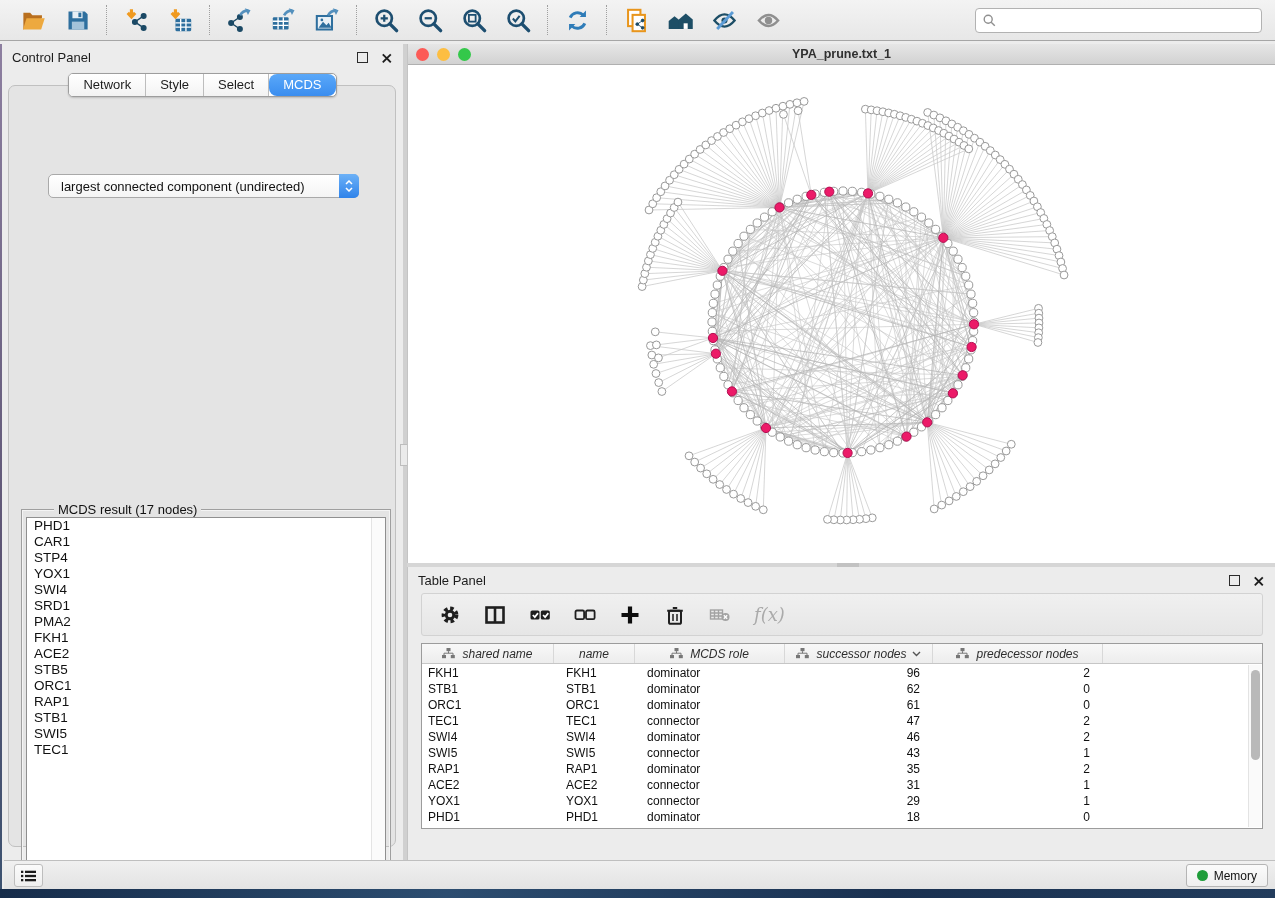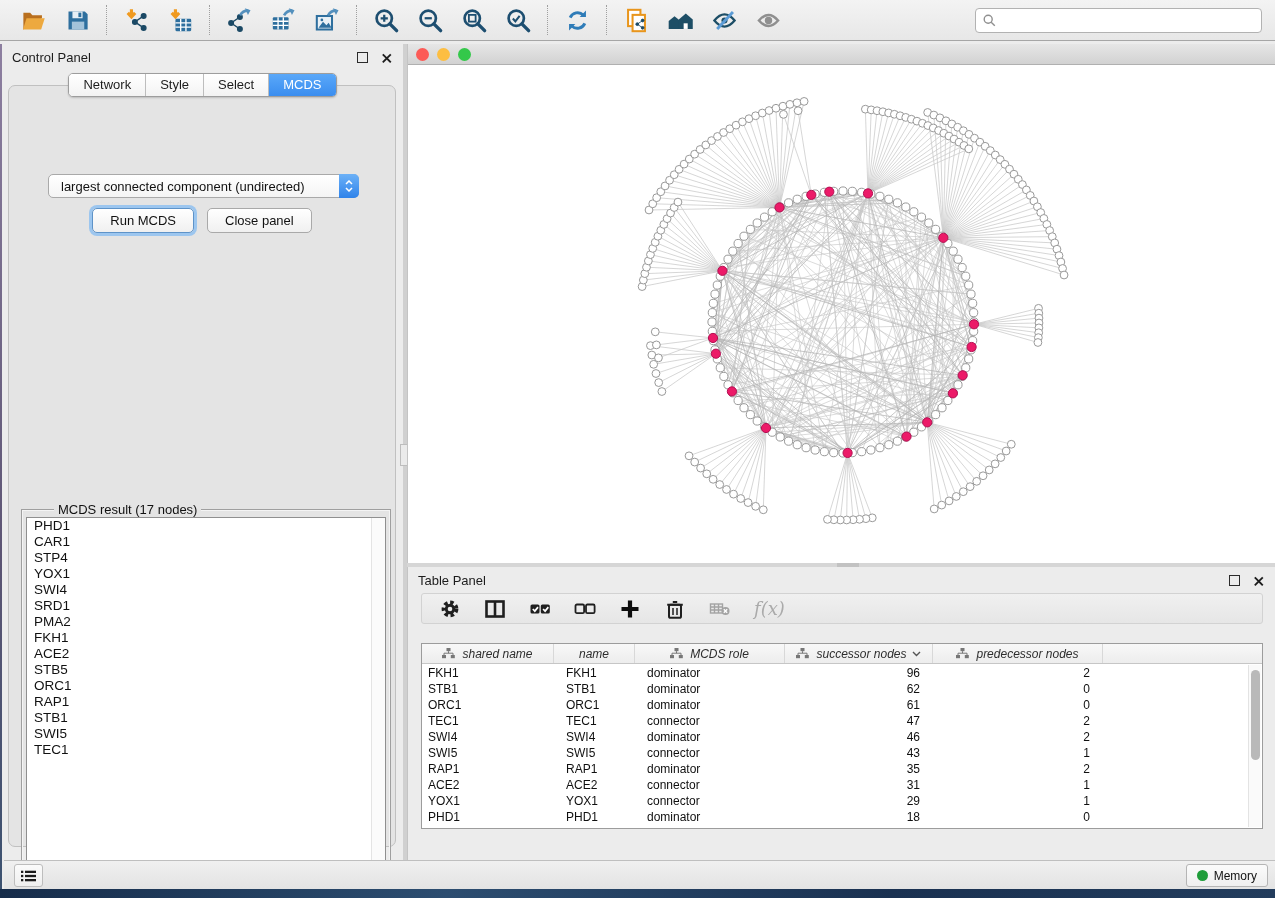--- a/index.html
+++ b/index.html
@@ -34,21 +34,21 @@
   .win-close{font-size:15px;font-weight:bold;color:#1c1c1c;line-height:11px;}
   .iconbtn{background:none;border:none;padding:0;display:flex;align-items:center;}
 
   .seg-wrap{position:absolute;left:0;width:100%;display:flex;justify-content:center;}
   #cp-tabs{top:29px;z-index:5;}
   .seg{display:inline-flex;border:1px solid #9d9d9d;border-radius:5px;overflow:hidden;background:#fff;
     box-shadow:0 1px 2px rgba(0,0,0,.18);}
   .seg-btn{padding:3px 14px;font-size:13px;background:linear-gradient(#ffffff,#f3f3f3);
     border:none;border-right:1px solid #bdbdbd;color:#1d1d1d;line-height:16px;}
   .seg-btn:last-child{border-right:none;}
-  .seg-btn.active{background:linear-gradient(#5aa8f9,#3a8def);color:#fff;}
+  .seg-btn.active{background:linear-gradient(#5aa8f9,#3a8def);color:#fff;border-radius:8px;}
 
   #cp-body{position:absolute;left:6px;top:41px;width:388px;height:762px;
     background:#e4e4e4;border:1px solid #c0c0c0;border-radius:7px;}
   #opt-label{position:absolute;top:68px;left:0;width:100%;text-align:center;font-size:13px;color:#111;}
   #criterion-dd{position:absolute;top:88px;left:39px;width:311px;height:24px;border:1px solid #a9a9a9;
     border-radius:5px;background:linear-gradient(#ffffff,#f4f4f4);display:flex;align-items:center;
     font-size:13px;color:#111;padding-left:12px;}
   #dd-stepper{position:absolute;right:-1px;top:-1px;width:20px;height:24px;border-radius:0 5px 5px 0;
     background:linear-gradient(#6cb1f7,#2f83ea);display:flex;flex-direction:column;align-items:center;justify-content:center;gap:2px;}
   #btn-row{position:absolute;top:122px;left:0;width:100%;display:flex;justify-content:center;gap:13px;}
@@ -77,21 +77,21 @@
   #nw-titlebar{height:21px;background:linear-gradient(#e6e6e6,#d2d2d2);border-bottom:1px solid #b0b0b0;
     display:flex;align-items:center;position:relative;}
   .traffic{width:13px;height:13px;border-radius:50%;margin-left:8px;border:none;padding:0;}
   #nw-title{position:absolute;left:0;width:100%;text-align:center;font-size:12.5px;font-weight:bold;color:#303030;}
   #nw-canvas{position:relative;width:100%;height:497px;background:#fff;}
   #nw-canvas svg{position:absolute;left:0;top:0;}
 
   
   #table-panel{position:absolute;left:407px;top:567px;width:868px;height:293px;background:#ececec;
     border-left:1px solid #c4c4c4;}
-  #tp-toolbar{position:absolute;left:13px;right:12px;top:26px;height:31px;
+  #tp-toolbar{position:absolute;left:13px;right:12px;top:26px;height:43px;
     background:linear-gradient(#f0f0f0,#e6e6e6);border:1px solid #d2d2d2;border-radius:3px;
     display:flex;align-items:center;gap:23px;padding-left:17px;}
   .tp-btn{background:none;border:none;padding:0;display:flex;align-items:center;height:26px;}
   .tp-btn svg{width:22px;height:22px;}
   .fx-label{font-family:"DejaVu Serif",serif;font-style:italic;font-size:18px;color:#aaaaaa;}
 
   #node-table{position:absolute;left:13px;right:12px;top:76px;height:186px;background:#fff;border:1px solid #9c9c9c;}
   #nt-header{display:flex;height:20px;background:linear-gradient(#f8f8f8,#ededed);border-bottom:1px solid #c6c6c6;}
   .hcell{display:flex;align-items:center;justify-content:center;gap:5px;font-size:12px;color:#2e2e2e;
     border-right:1px solid #d8d8d8;position:relative;padding:0 4px;font-style:italic;}
@@ -305,24 +305,20 @@
       <span>largest connected component (undirected)</span>
       <span id="dd-stepper">
         <svg width="8" height="5" viewBox="0 0 8 5">
             <path d="M1 4L4 1l3 3" stroke="#fff" stroke-width="1.5" fill="none"></path>
           </svg>
         <svg width="8" height="5" viewBox="0 0 8 5">
             <path d="M1 1l3 3 3-3" stroke="#fff" stroke-width="1.5" fill="none"></path>
           </svg>
       </span>
     </div>
-    <div id="btn-row">
-      <button class="btn focus-ring">Run MCDS</button>
-      <button class="btn">Close panel</button>
-    </div>
     <div id="result-group">
       <span id="result-title">MCDS result (17 nodes)</span>
       <div id="result-border"></div>
       <div id="result-list">
         <div id="result-scroll"></div>
       <div class="list-item">PHD1</div>
           <div class="list-item">CAR1</div>
           <div class="list-item">STP4</div>
           <div class="list-item">YOX1</div>
           <div class="list-item">SWI4</div>
@@ -343,20 +339,21 @@
 
 <div id="v-splitter">
     <div class="handle"></div>
   </div>
 
 <div id="network-window">
   <div id="nw-titlebar">
     <button class="traffic" id="t-red" style="background: rgb(252, 91, 87);"></button>
     <button class="traffic" id="t-yellow" style="background: rgb(253, 190, 65);"></button>
     <button class="traffic" id="t-green" style="background: rgb(52, 200, 74);"></button>
+    <div id="nw-title">YPA_prune.txt_1</div>
   </div>
   <div id="nw-canvas">
     <svg id="graph-svg" width="866" height="497">
         <line x1="371.48993974772986" y1="142.42481836473914" x2="364.17605291331677" y2="367.20421280088476" stroke="#c6c6c6" stroke-width="0.7" opacity="0.9"></line>
         <line x1="371.48993974772986" y1="142.42481836473914" x2="560.6935795434991" y2="293.9069649462273" stroke="#c6c6c6" stroke-width="0.7" opacity="0.9"></line>
         <line x1="371.48993974772986" y1="142.42481836473914" x2="407.15394706856006" y2="385.0062394422219" stroke="#c6c6c6" stroke-width="0.7" opacity="0.9"></line>
         <line x1="371.48993974772986" y1="142.42481836473914" x2="416.3567561861996" y2="127.33339111359783" stroke="#c6c6c6" stroke-width="0.7" opacity="0.9"></line>
         <line x1="371.48993974772986" y1="142.42481836473914" x2="320.0240523666895" y2="319.78161726032744" stroke="#c6c6c6" stroke-width="0.7" opacity="0.9"></line>
         <line x1="371.48993974772986" y1="142.42481836473914" x2="416.3567561861996" y2="386.6666088864022" stroke="#c6c6c6" stroke-width="0.7" opacity="0.9"></line>
         <line x1="371.48993974772986" y1="142.42481836473914" x2="335.9968057595922" y2="171.21324385316763" stroke="#c6c6c6" stroke-width="0.7" opacity="0.9"></line>

